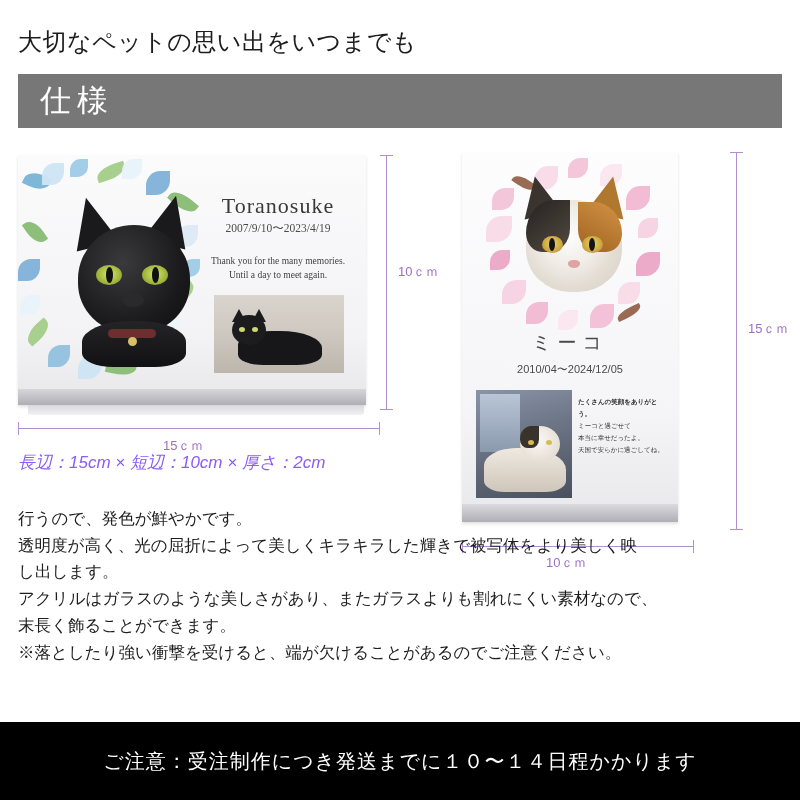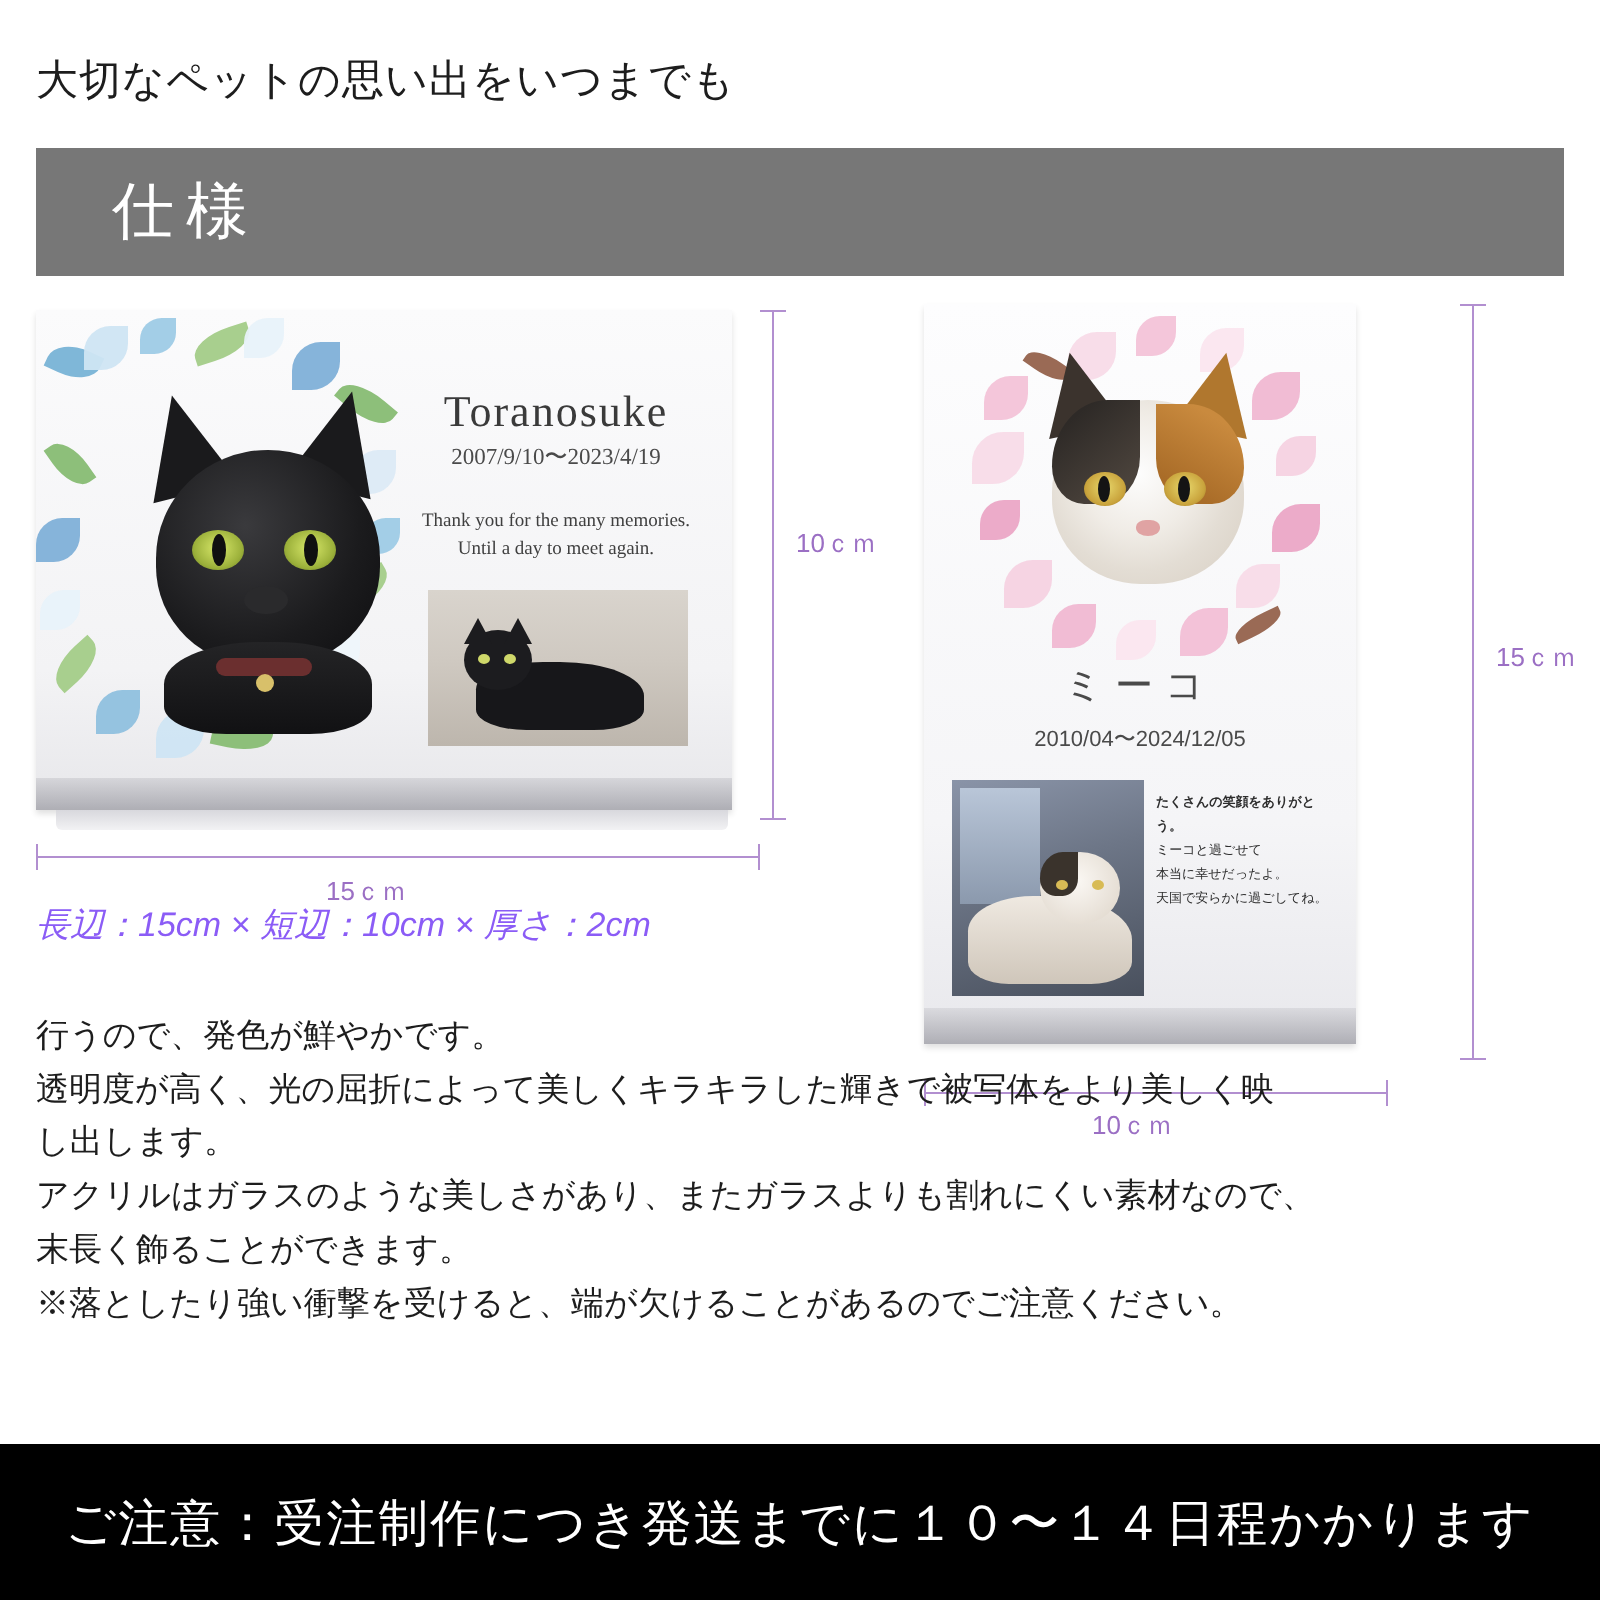--- a/index.html
+++ b/index.html
@@ -20,37 +20,37 @@
     width: 800px;
     height: 800px;
     box-sizing: border-box;
   }
 
   
   .headline {
     position: absolute;
     left: 18px;
     top: 26px;
-    font-size: 21px;
+    font-size: 24px;
     letter-spacing: 0.5px;
     color: #1d1d1d;
     white-space: nowrap;
   }
   .section-bar {
     position: absolute;
     left: 18px;
     top: 74px;
     width: 764px;
-    height: 64px;
+    height: 54px;
     background: #777777;
     color: #ffffff;
     display: flex;
     align-items: center;
     box-sizing: border-box;
-    padding-left: 38px;
+    padding-left: 22px;
   }
   .section-bar .section-title {
     font-size: 31px;
     letter-spacing: 6px;
     font-weight: normal;
   }
 
   
   .products {
     position: absolute;
@@ -490,21 +490,21 @@
     bottom: 0;
     width: 800px;
     height: 78px;
     background: #000000;
     color: #ffffff;
     display: flex;
     align-items: center;
     justify-content: center;
   }
   .notice .notice-text {
-    font-size: 25px;
+    font-size: 20px;
     letter-spacing: 1px;
   }
 </style>
 </head>
 <body>
 
 <div class="page">
 
   <div class="headline">大切なペットの思い出をいつまでも</div>
 

